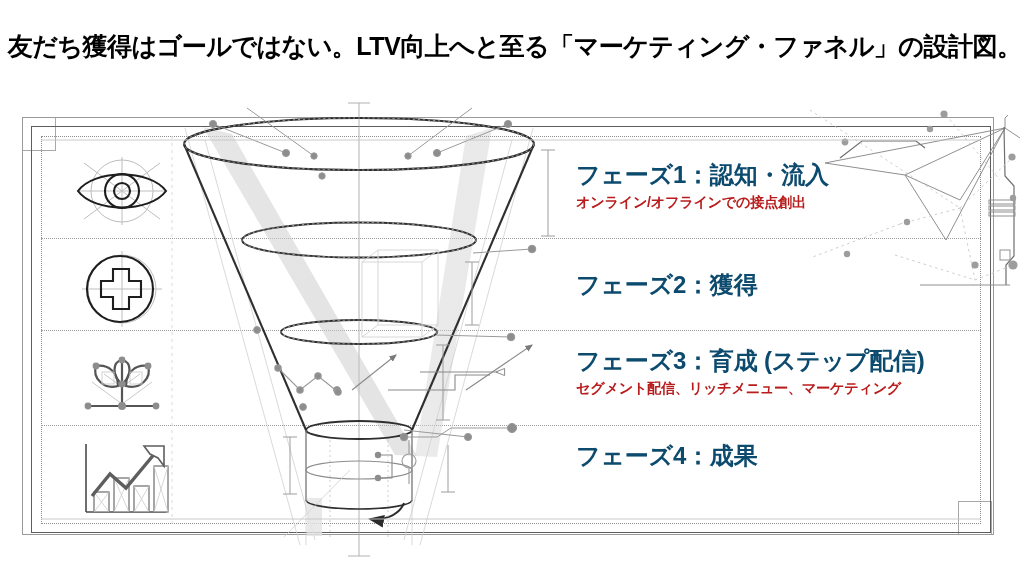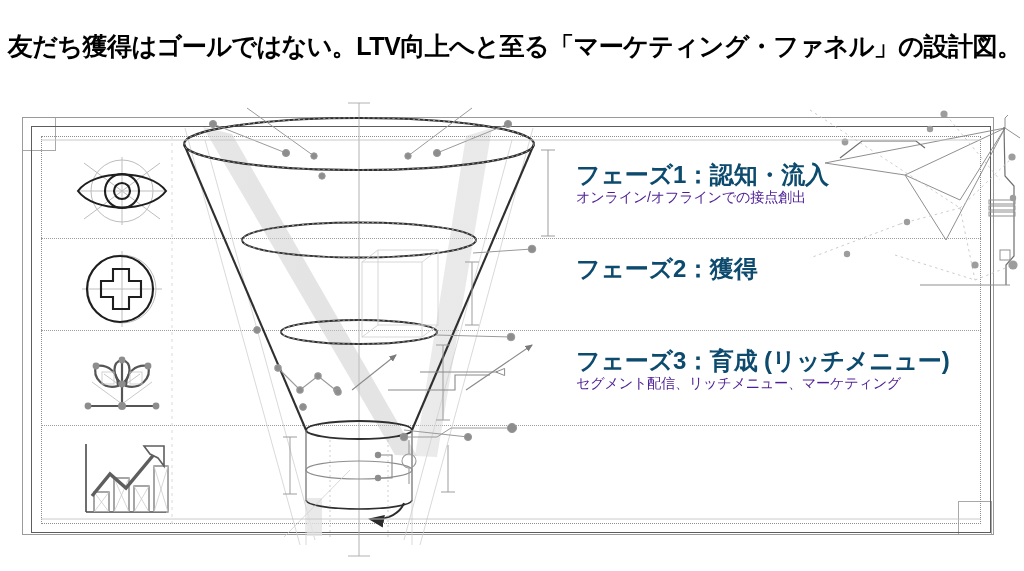--- a/index.html
+++ b/index.html
@@ -35,22 +35,22 @@
   
   .sep{position:absolute;left:41px;width:940px;height:0;border-top:1.5px dotted #9d9d9d;}
 
   
   .phase{position:absolute;left:576px;}
   .phase .h{
     font-size:24px;font-weight:bold;color:#0c4a6e;white-space:nowrap;
     letter-spacing:-0.2px;line-height:1.12;
   }
   .phase .s{
-    font-size:14.2px;font-weight:normal;color:#4c1d95;white-space:nowrap;
-    letter-spacing:-0.3px;line-height:1.15;
+    font-size:14.2px;font-weight:bold;color:#b91c1c;white-space:nowrap;
+    letter-spacing:-0.3px;margin-top:5px;line-height:1.15;
   }
 
   
   .icon{position:absolute;}
 
   svg{display:block;overflow:visible;}
 </style>
 </head>
 <body>
 
@@ -368,25 +368,26 @@
       <path d="M18,56 L36,34 L52,48 L82,12" fill="none" stroke="#5e5e5e" stroke-width="3.4" stroke-linejoin="miter"></path>
       <path d="M70,6 L90,6 L90,26 L84,18 L76,14 Z" fill="#ffffff" stroke="#5e5e5e" stroke-width="1.6"></path>
     </svg>
   </div>
 
   <div class="phase" style="top:162px;">
     <div class="h">フェーズ1：認知・流入</div>
     <div class="s">オンライン/オフラインでの接点創出</div>
   </div>
 
-  <div class="phase" style="top:256px;">
+  <div class="phase" style="top:272px;">
     <div class="h">フェーズ2：獲得</div>
   </div>
 
   <div class="phase" style="top:348px;">
-    <div class="h">フェーズ3：育成 (リッチメニュー)</div>
+    <div class="h">フェーズ3：育成 (ステップ配信)</div>
     <div class="s">セグメント配信、リッチメニュー、マーケティング</div>
   </div>
 
   <div class="phase" style="top:443px;">
+    <div class="h">フェーズ4：成果</div>
   </div>
 
 </div>
 
 </body></html>

